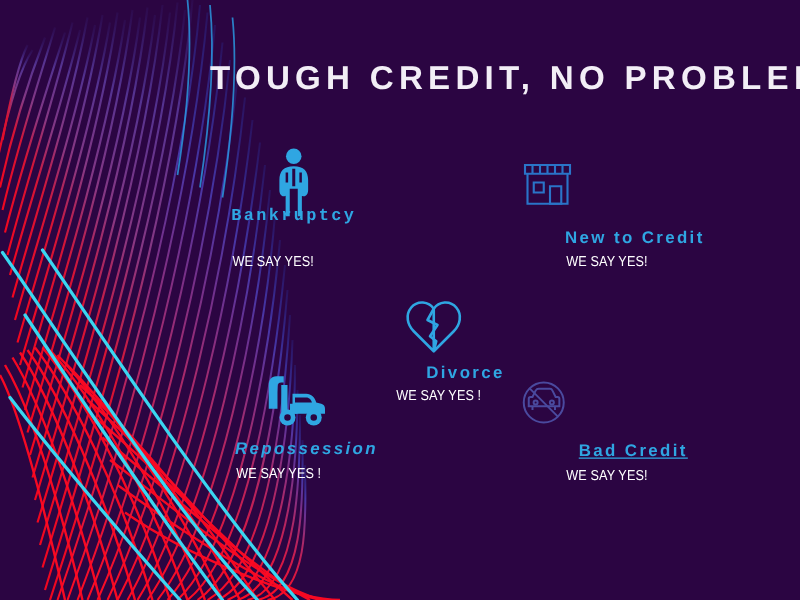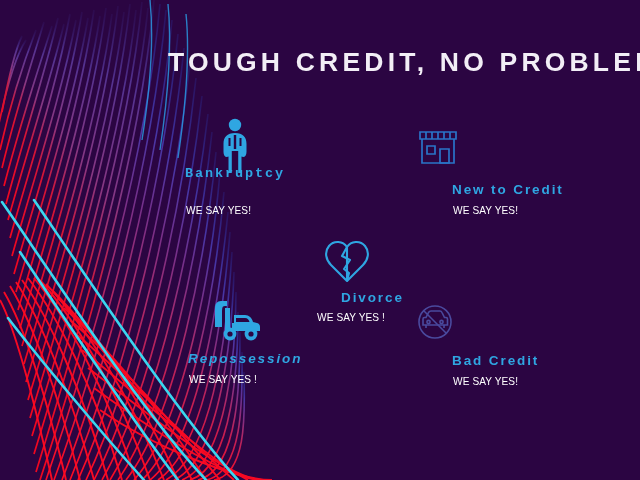--- a/index.html
+++ b/index.html
@@ -82,21 +82,21 @@
   #feature-divorce .feature-label{ left: 0px;  top: 51px; margin-left: 24px; }
   #feature-divorce .feature-sub  { left: 0px;  top: 72px; }
 
   #feature-repossession { left: 188px; top: 297px; }
   #feature-repossession .feature-icon { left: 24px; top: 0px; }
   #feature-repossession .feature-label{ left: 0px;  top: 54px; font-style: italic; }
   #feature-repossession .feature-sub  { left: 1px;  top: 76px; }
 
   #feature-badcredit    { left: 452px; top: 301px; }
   #feature-badcredit .feature-icon { left: -38px; top: 0px; }
-  #feature-badcredit .feature-label{ left: 0px;   top: 52px; }
+  #feature-badcredit .feature-label{ left: 11px;   top: 52px; text-decoration: underline; }
   #feature-badcredit .feature-sub  { left: 1px;   top: 74px; }
 </style>
 </head>
 <body>
 
 <div id="poster">
 
   <svg id="wave-art" viewBox="0 0 300 480" preserveAspectRatio="none" aria-hidden="true">
     <defs>
       <linearGradient id="gradStrand" x1="0" y1="0" x2="0" y2="1">

